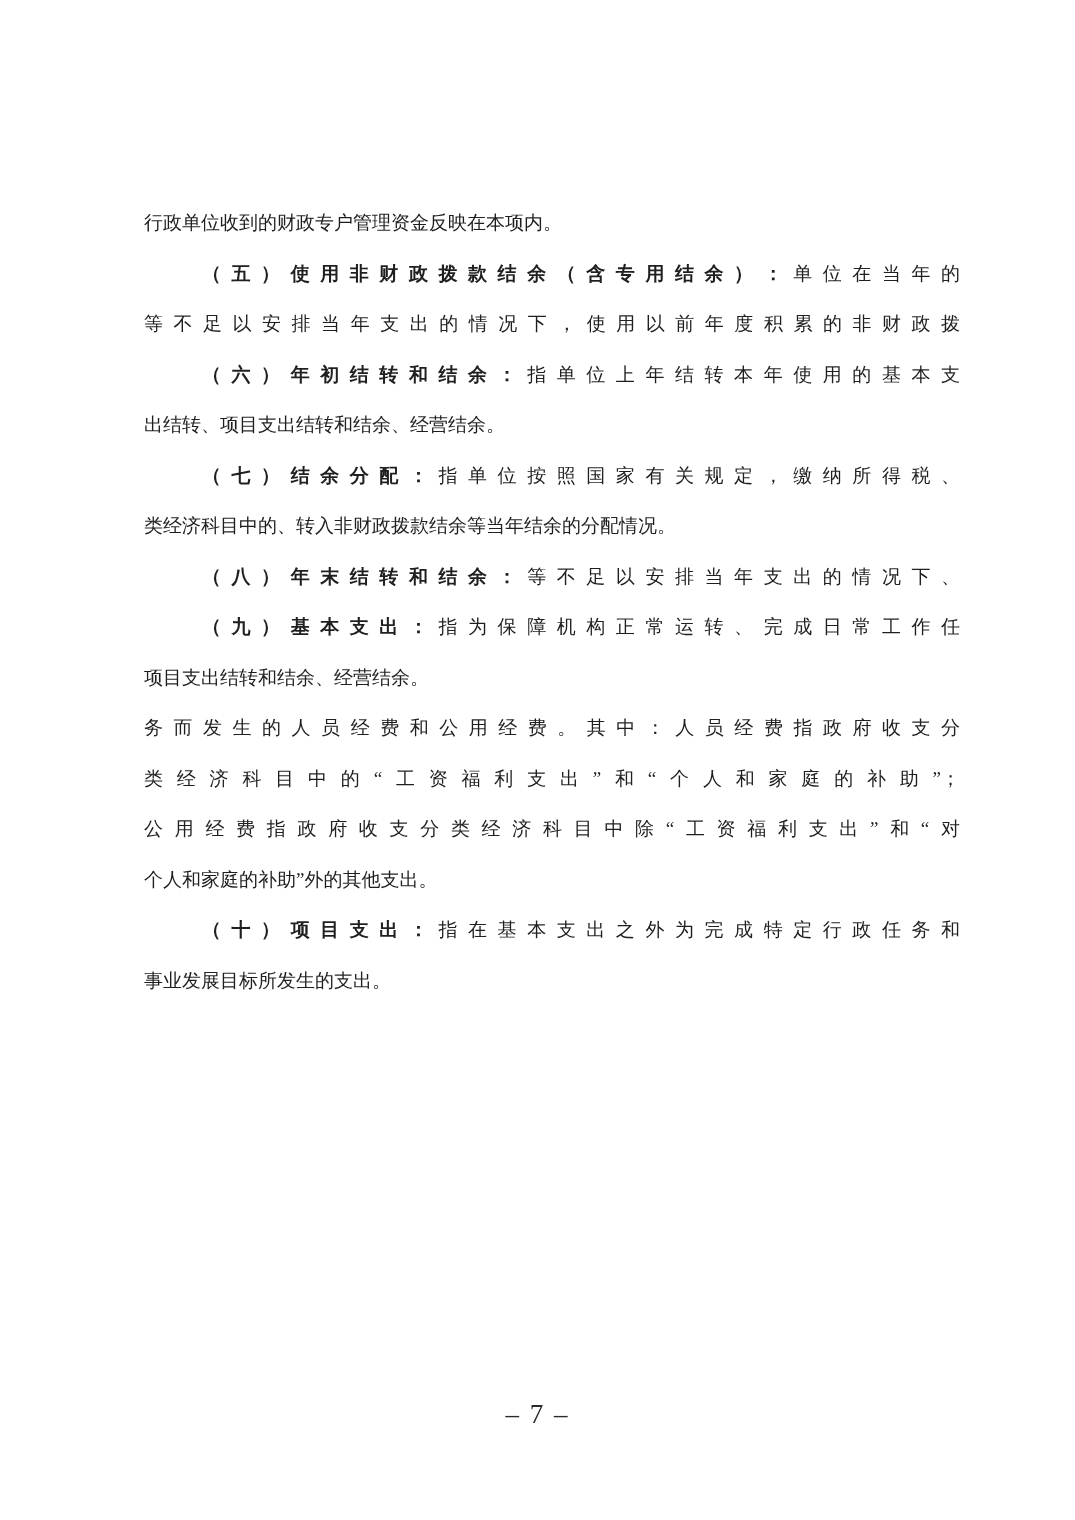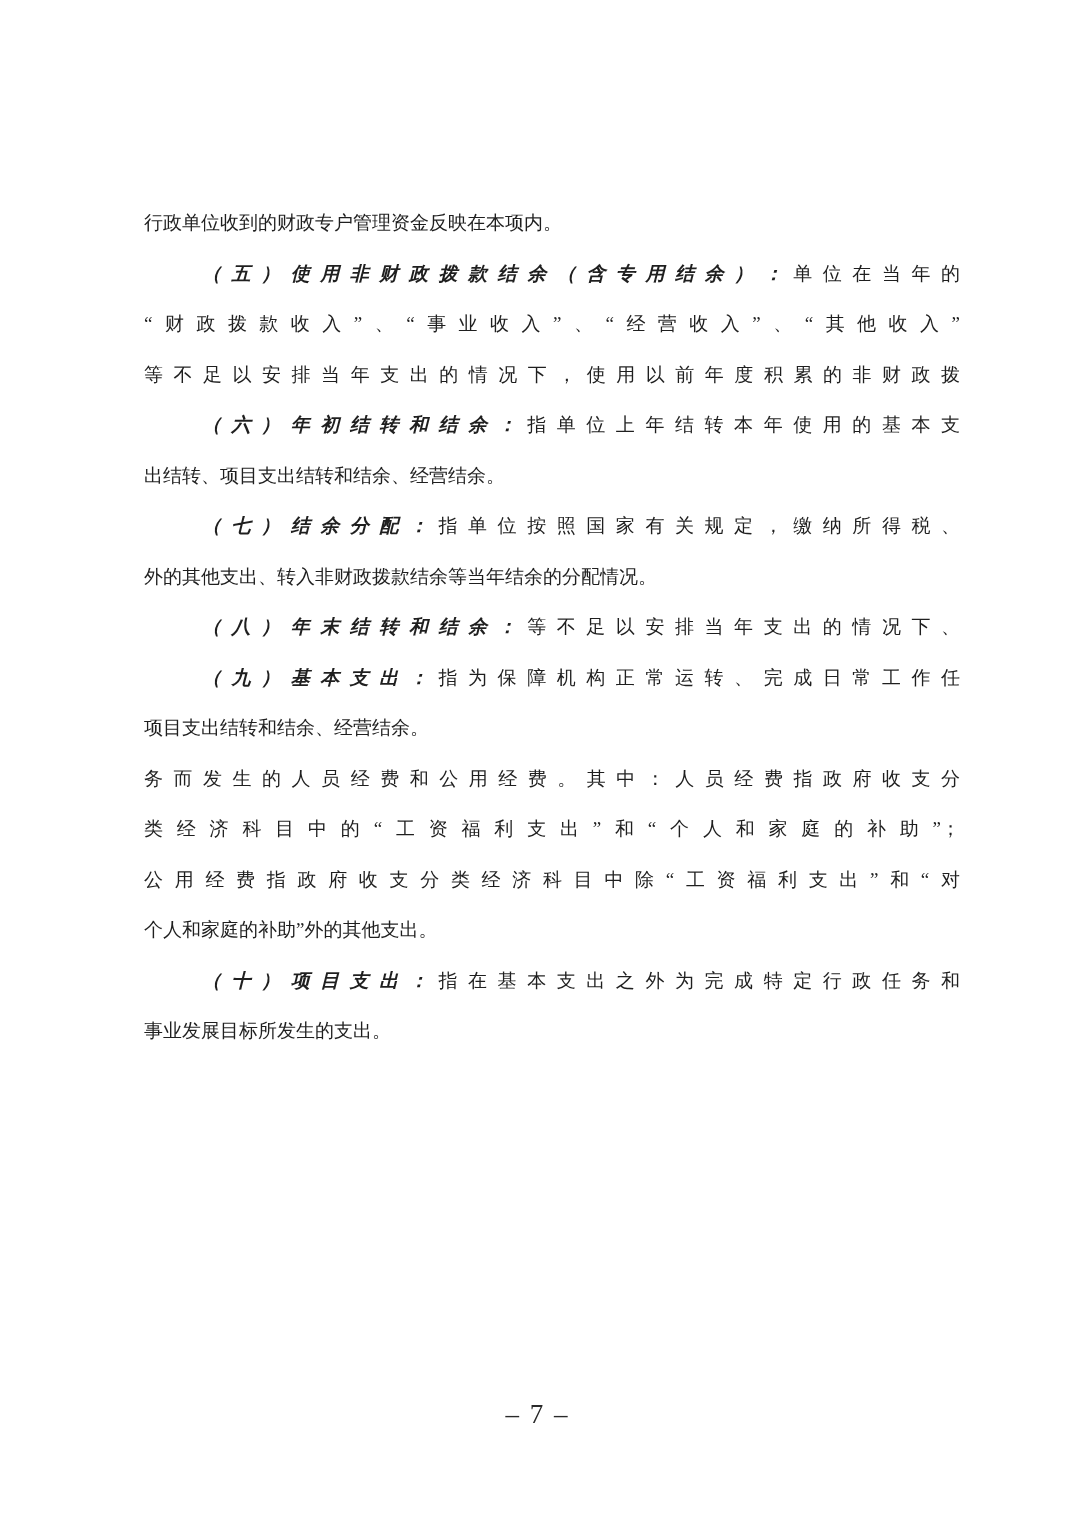--- a/index.html
+++ b/index.html
@@ -34,21 +34,20 @@
     text-align: justify;
     text-align-last: justify;
     text-justify: inter-character;
   }
   
   .indent {
     text-indent: 58px;
   }
   .b {
     font-weight: 700;
-    font-style: italic;
   }
   .footer {
     position: absolute;
     top: 1398px;
     left: 0;
     width: 1075px;
     text-align: center;
     font-size: 27px;
     line-height: 32px;
     color: #2a2a2a;
@@ -58,32 +57,31 @@
 </head>
 <body>
 
 <div class="page">
   <div class="text-block">
 
     <div class="line"><span>行政单位收到的财政专户管理资金反映在本项内。</span></div>
 
     <div class="line indent jl"><span class="b">（五）使用非财政拨款结余（含专用结余）：</span><span>单位在当年的</span></div>
 
-    <div class="line jl"><span>“财政拨款收入”、“事业收入”、“经营收入”、“其他收入”</span></div>
 
     <div class="line jl"><span>等不足以安排当年支出的情况下，使用以前年度积累的非财政拨</span></div>
 
 
     <div class="line indent jl"><span class="b">（六）年初结转和结余：</span><span>指单位上年结转本年使用的基本支</span></div>
 
     <div class="line"><span>出结转、项目支出结转和结余、经营结余。</span></div>
 
     <div class="line indent jl"><span class="b">（七）结余分配：</span><span>指单位按照国家有关规定，缴纳所得税、</span></div>
 
-    <div class="line"><span>外的其他支出、转入非财政拨款结余等当年结余的分配情况。</span></div>
+    <div class="line"><span>类经济科目中的、转入非财政拨款结余等当年结余的分配情况。</span></div>
 
     <div class="line indent jl"><span class="b">（八）年末结转和结余：</span><span>等不足以安排当年支出的情况下、</span></div>
 
     <div class="line indent jl"><span class="b">（九）基本支出：</span><span>指为保障机构正常运转、完成日常工作任</span></div>
 
     <div class="line"><span>项目支出结转和结余、经营结余。</span></div>
 
     <div class="line jl"><span>务而发生的人员经费和公用经费。其中：人员经费指政府收支分</span></div>
 
     <div class="line jl"><span>类经济科目中的“工资福利支出”和“个人和家庭的补助”；</span></div>

